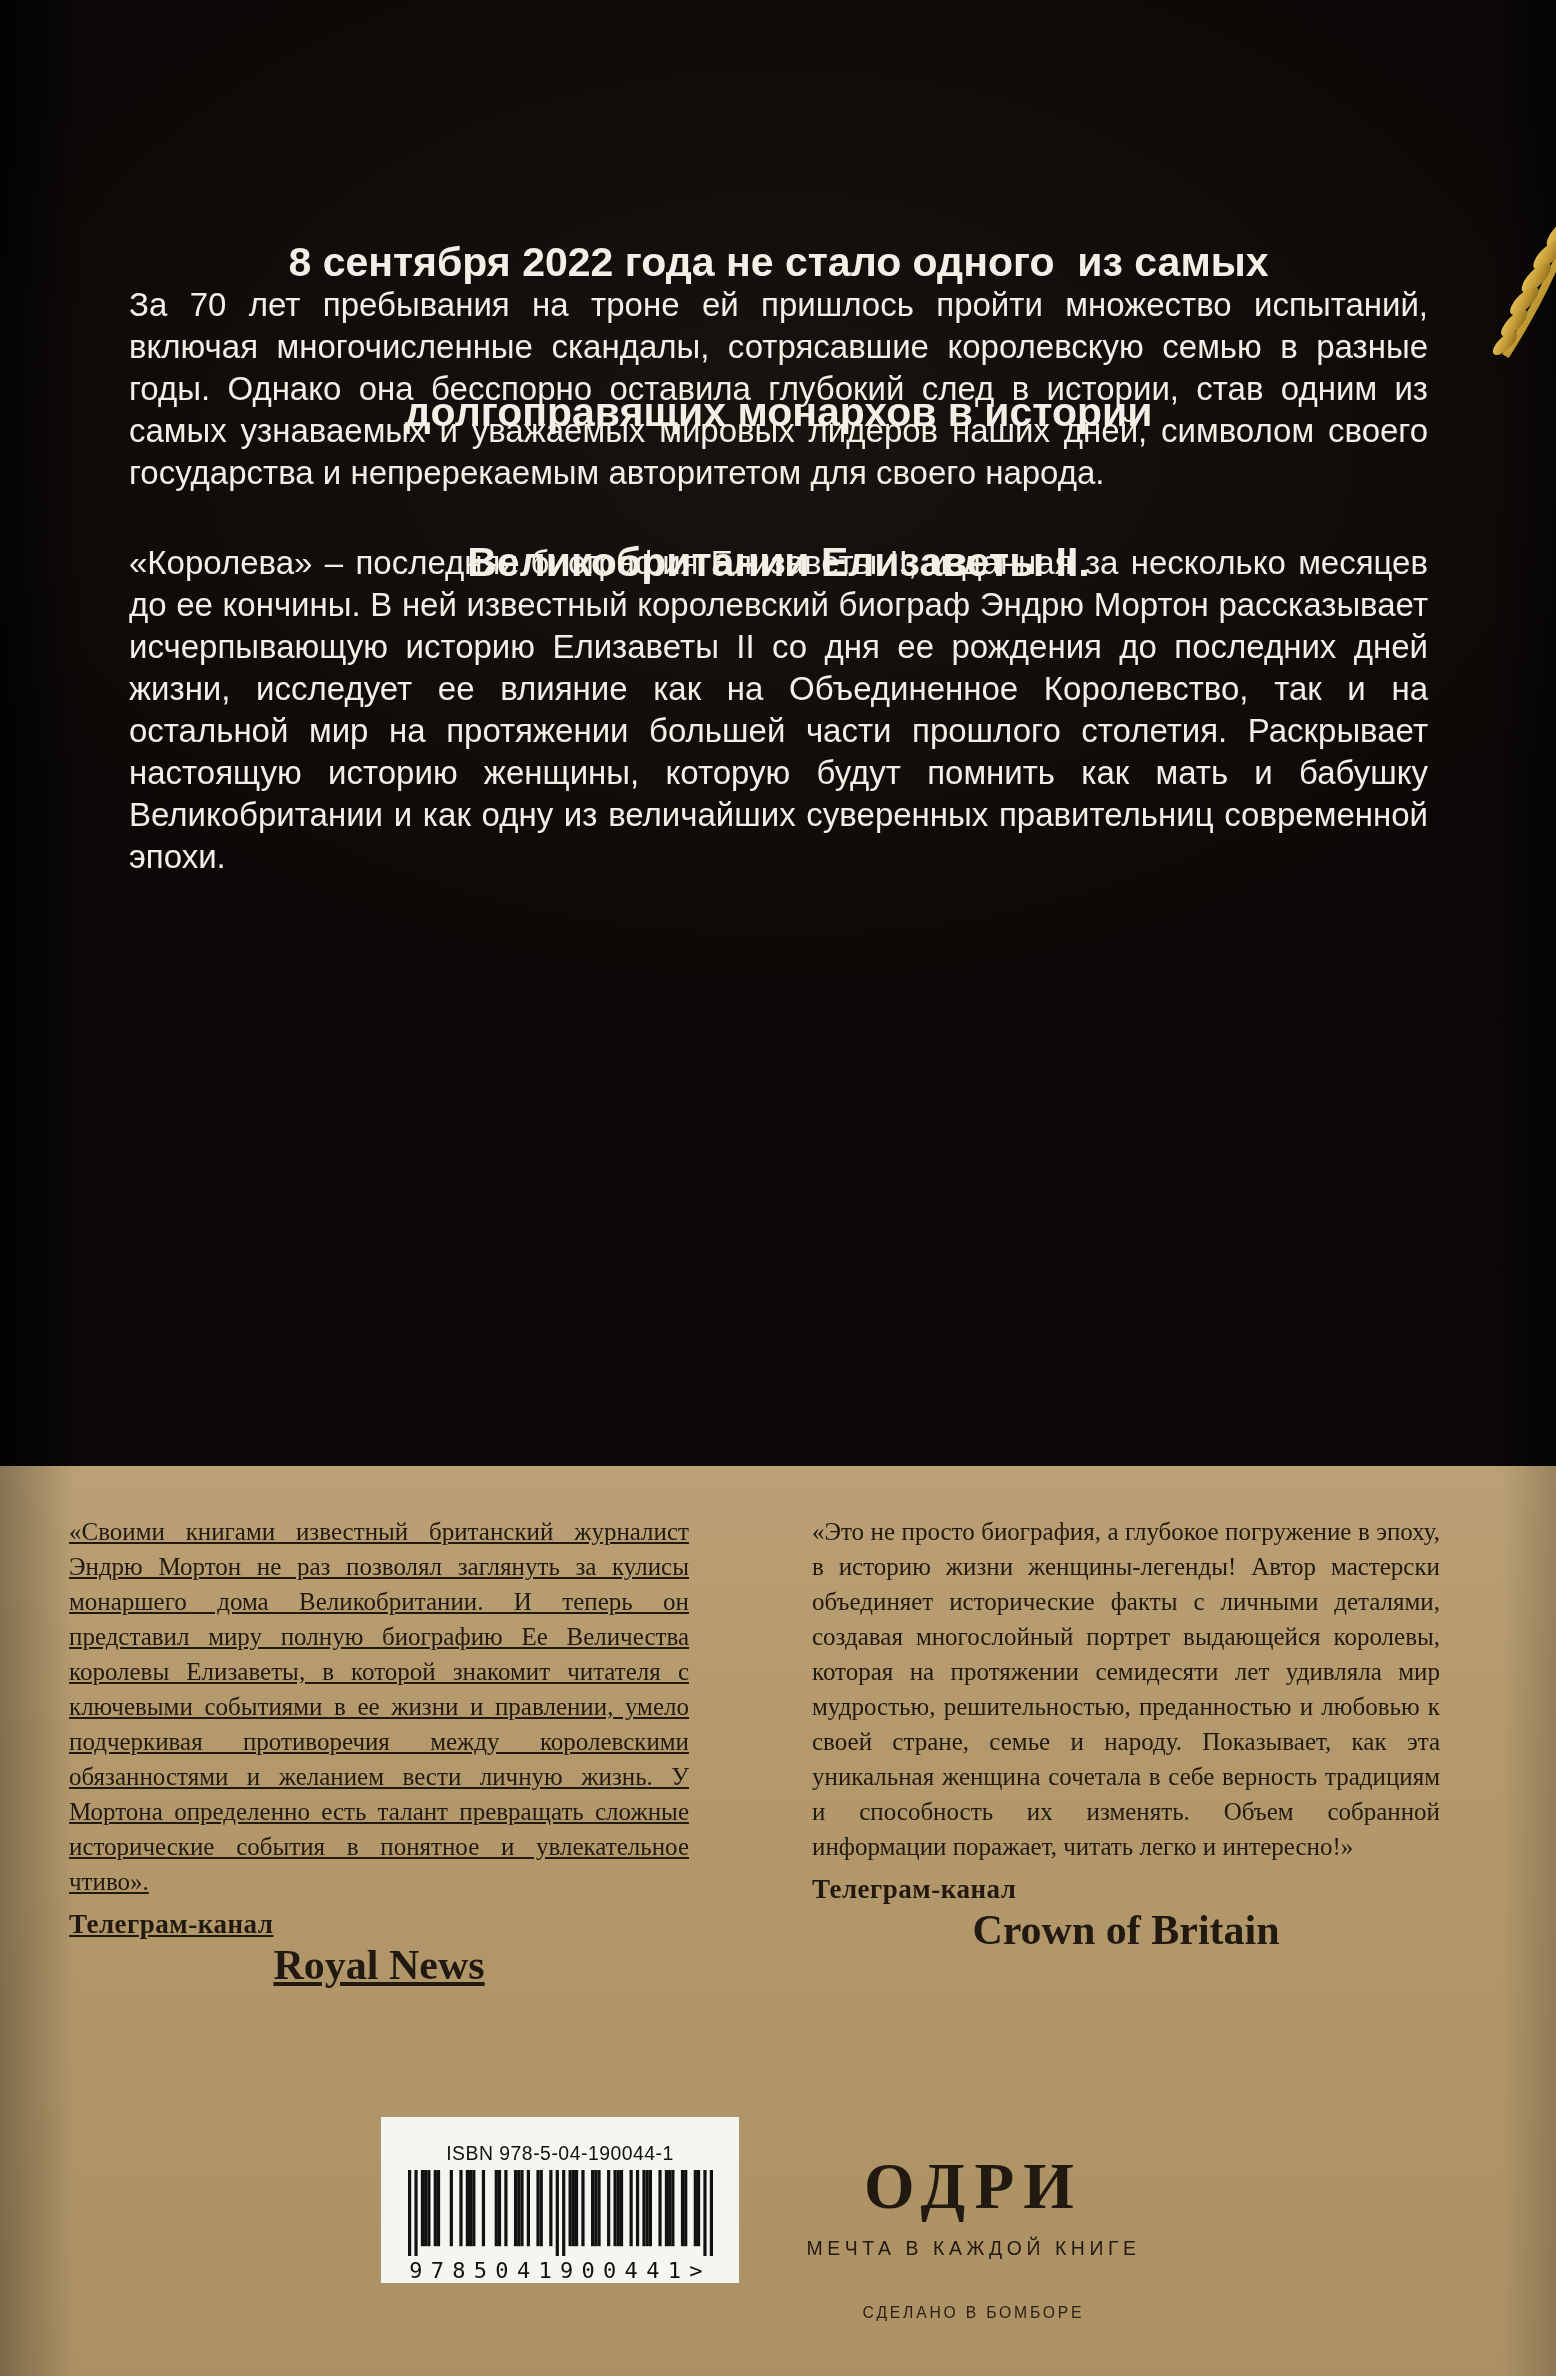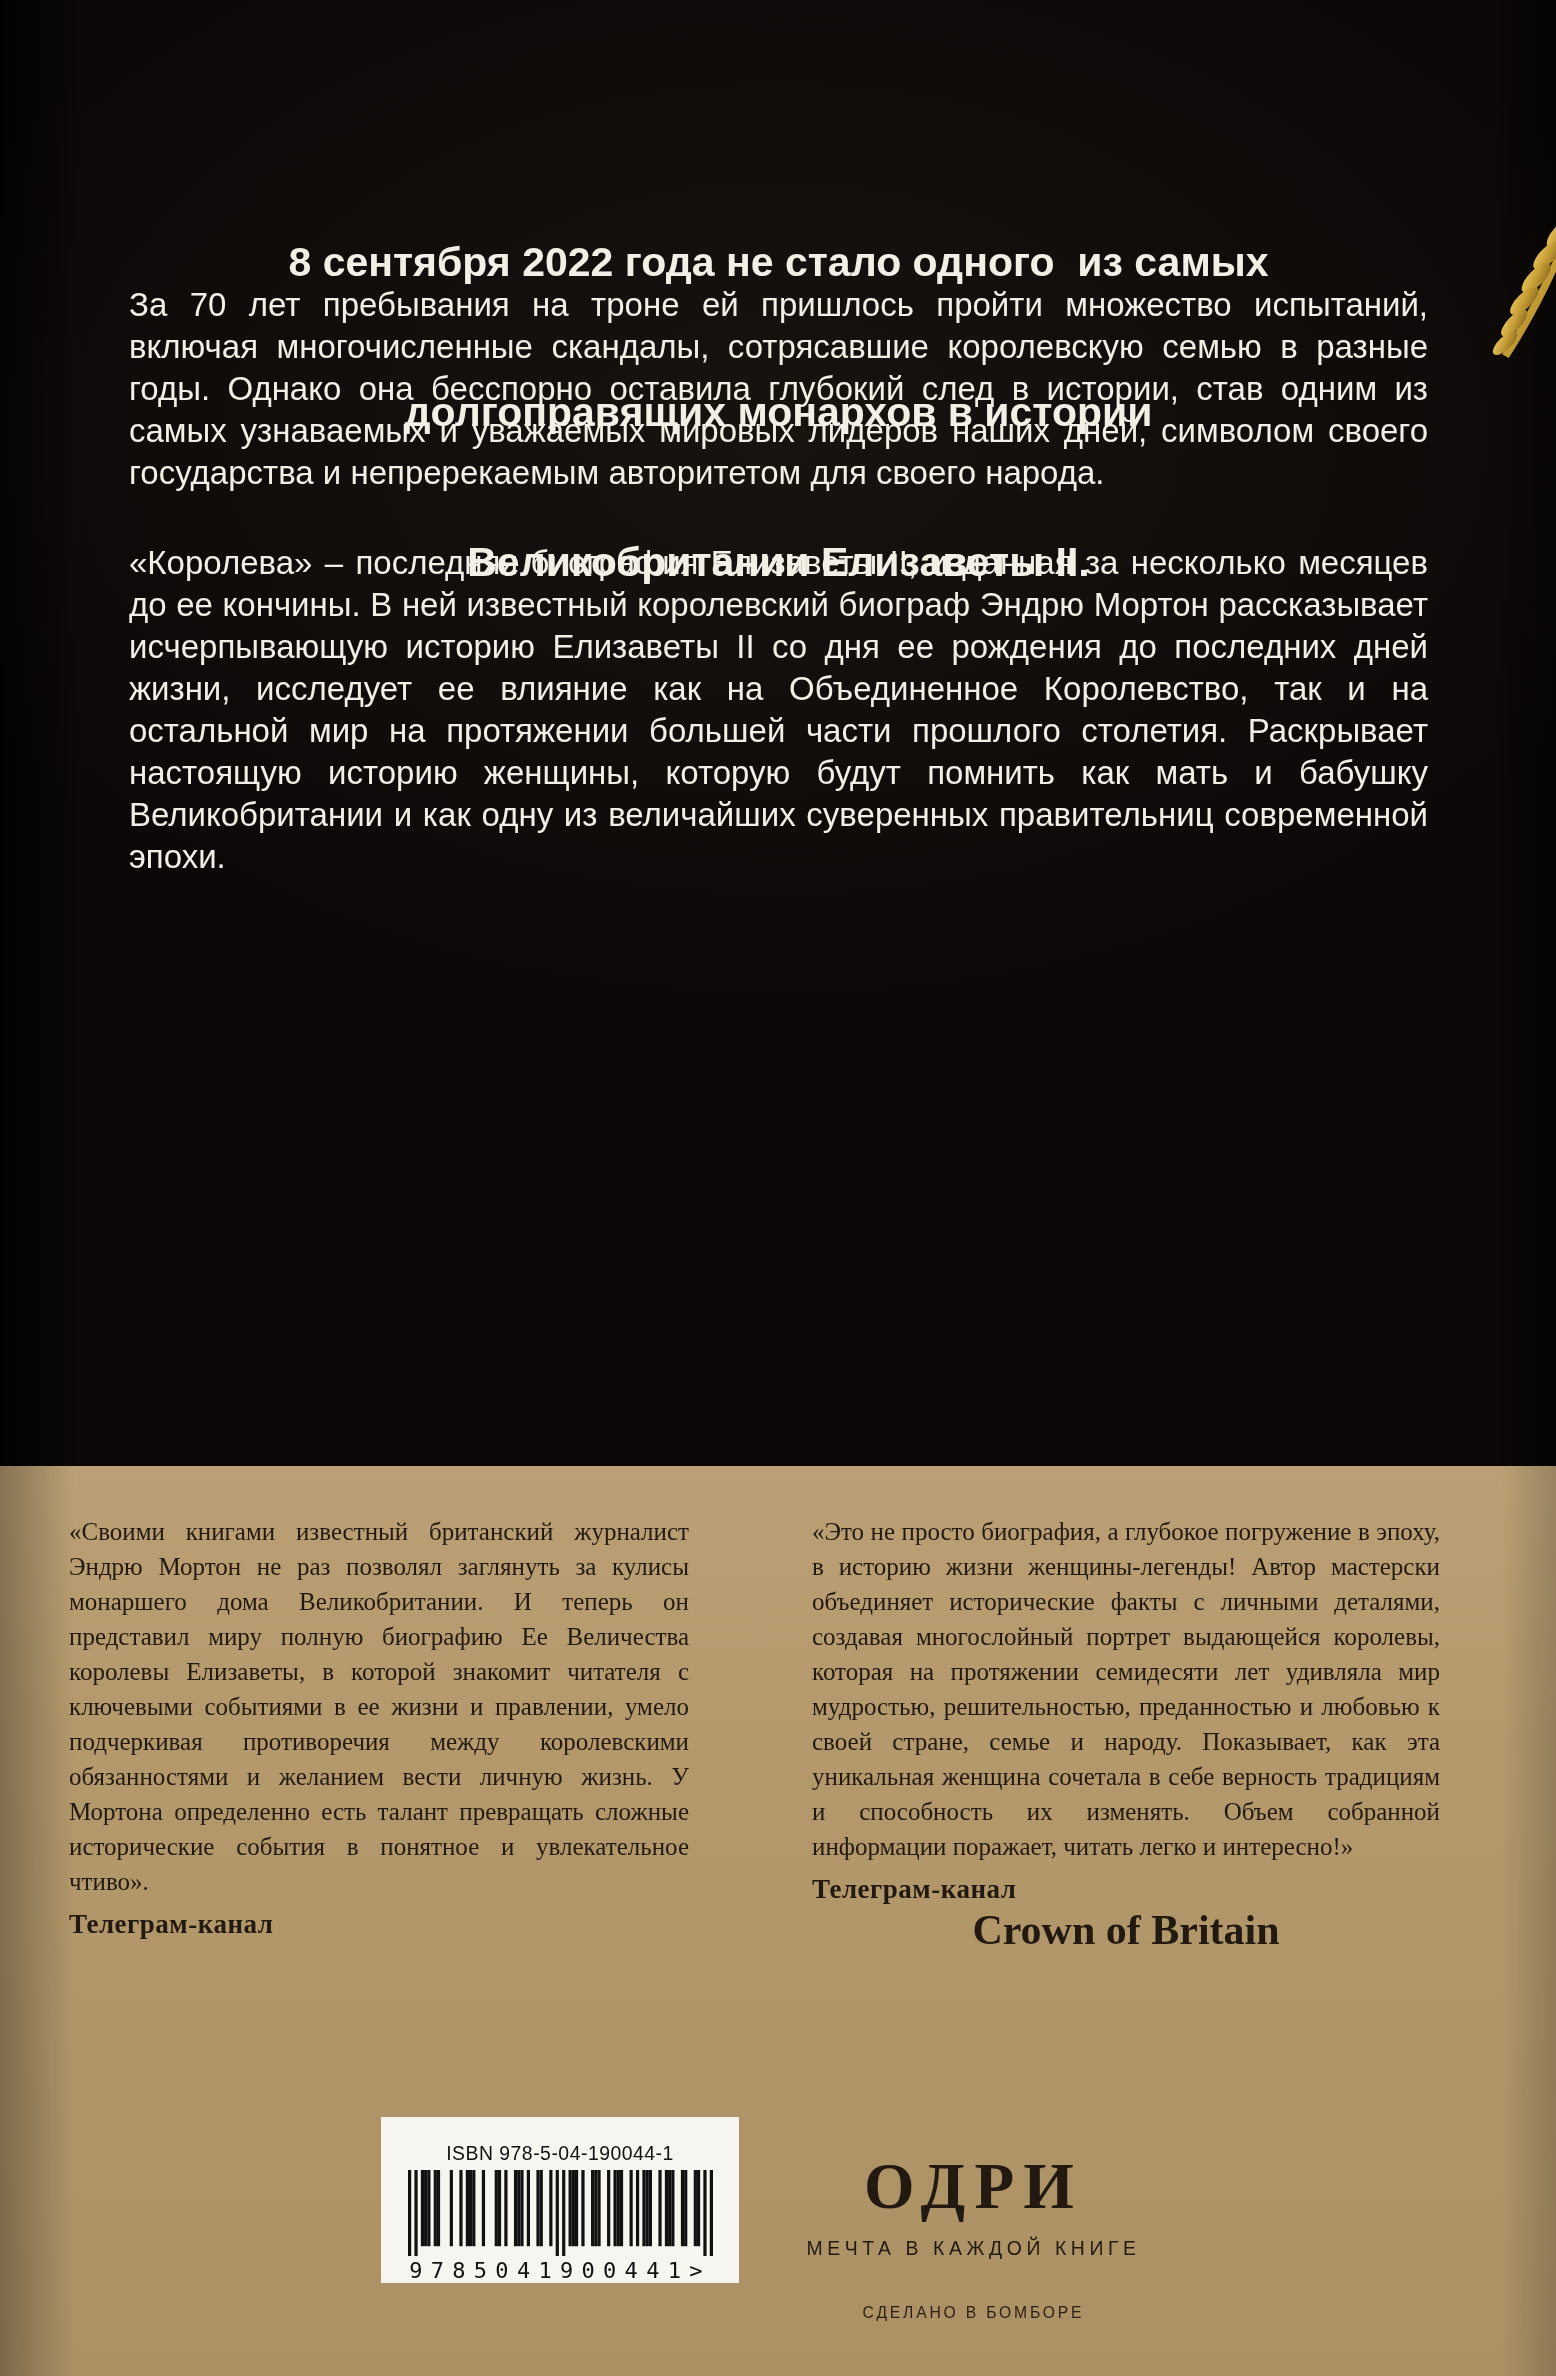--- a/index.html
+++ b/index.html
@@ -58,21 +58,21 @@
       linear-gradient(to right, rgba(0,0,0,.28) 0px, rgba(0,0,0,0) 74px),
       linear-gradient(to left, rgba(0,0,0,.18) 0px, rgba(0,0,0,0) 55px),
       linear-gradient(180deg, #baa074 0%, var(--gold_panel,#b3996c) 30%, #ab9164 100%);
     color:var(--text_dark,#221910);
     font-family:"Liberation Serif",serif;
   }
   .quote-col{
     position:absolute;top:48px;
     font-size:25px;line-height:35px;
   }
-  .quote-col.left{left:69px;width:620px;}
+  .quote-col.left{left:69px;width:620px;text-decoration:underline;}
   .quote-col.right{left:812px;width:628px;}
   .quote-text{text-align:justify;}
   .quote-source-label{
     text-align:left;margin-top:8px;
     font-size:27px;font-weight:bold;letter-spacing:0.5px;
   }
   .quote-source-name{
     text-align:center;margin-top:5.5px;
     font-size:42px;font-weight:bold;
   }
@@ -150,20 +150,21 @@
         <ellipse cx="37" cy="150" rx="17" ry="7" transform="rotate(-44 37 150)"></ellipse>
       </g>
     </svg>
   </div>
 
   <div class="gold-section">
 
     <div class="quote-col left">
       <p class="quote-text">«Своими книгами известный британский журналист Эндрю Мортон не раз позволял заглянуть за кулисы монаршего дома Великобритании. И теперь он представил миру полную биографию Ее Величества королевы Елизаветы, в которой знакомит читателя с ключевыми событиями в ее жизни и правлении, умело подчеркивая противоречия между королевскими обязанностями и желанием вести личную жизнь. У Мортона определенно есть талант превращать сложные исторические события в понятное и увлекательное чтиво».</p>
       <div class="quote-source-label">Телеграм-канал</div>
+      <div class="quote-source-name">Royal News</div>
     </div>
 
     <div class="quote-col right">
       <p class="quote-text">«Это не просто биография, а глубокое погружение в эпоху, в историю жизни женщины-легенды! Автор мастерски объединяет исторические факты с личными деталями, создавая многослойный портрет выдающейся королевы, которая на протяжении семидесяти лет удивляла мир мудростью, решительностью, преданностью и любовью к своей стране, семье и народу. Показывает, как эта уникальная женщина сочетала в себе верность традициям и способность их изменять. Объем собранной информации поражает, читать легко и интересно!»</p>
       <div class="quote-source-label">Телеграм-канал</div>
       <div class="quote-source-name">Crown of Britain</div>
     </div>
 
     <div class="barcode-box">
       <div class="isbn-label">ISBN 978-5-04-190044-1</div>

